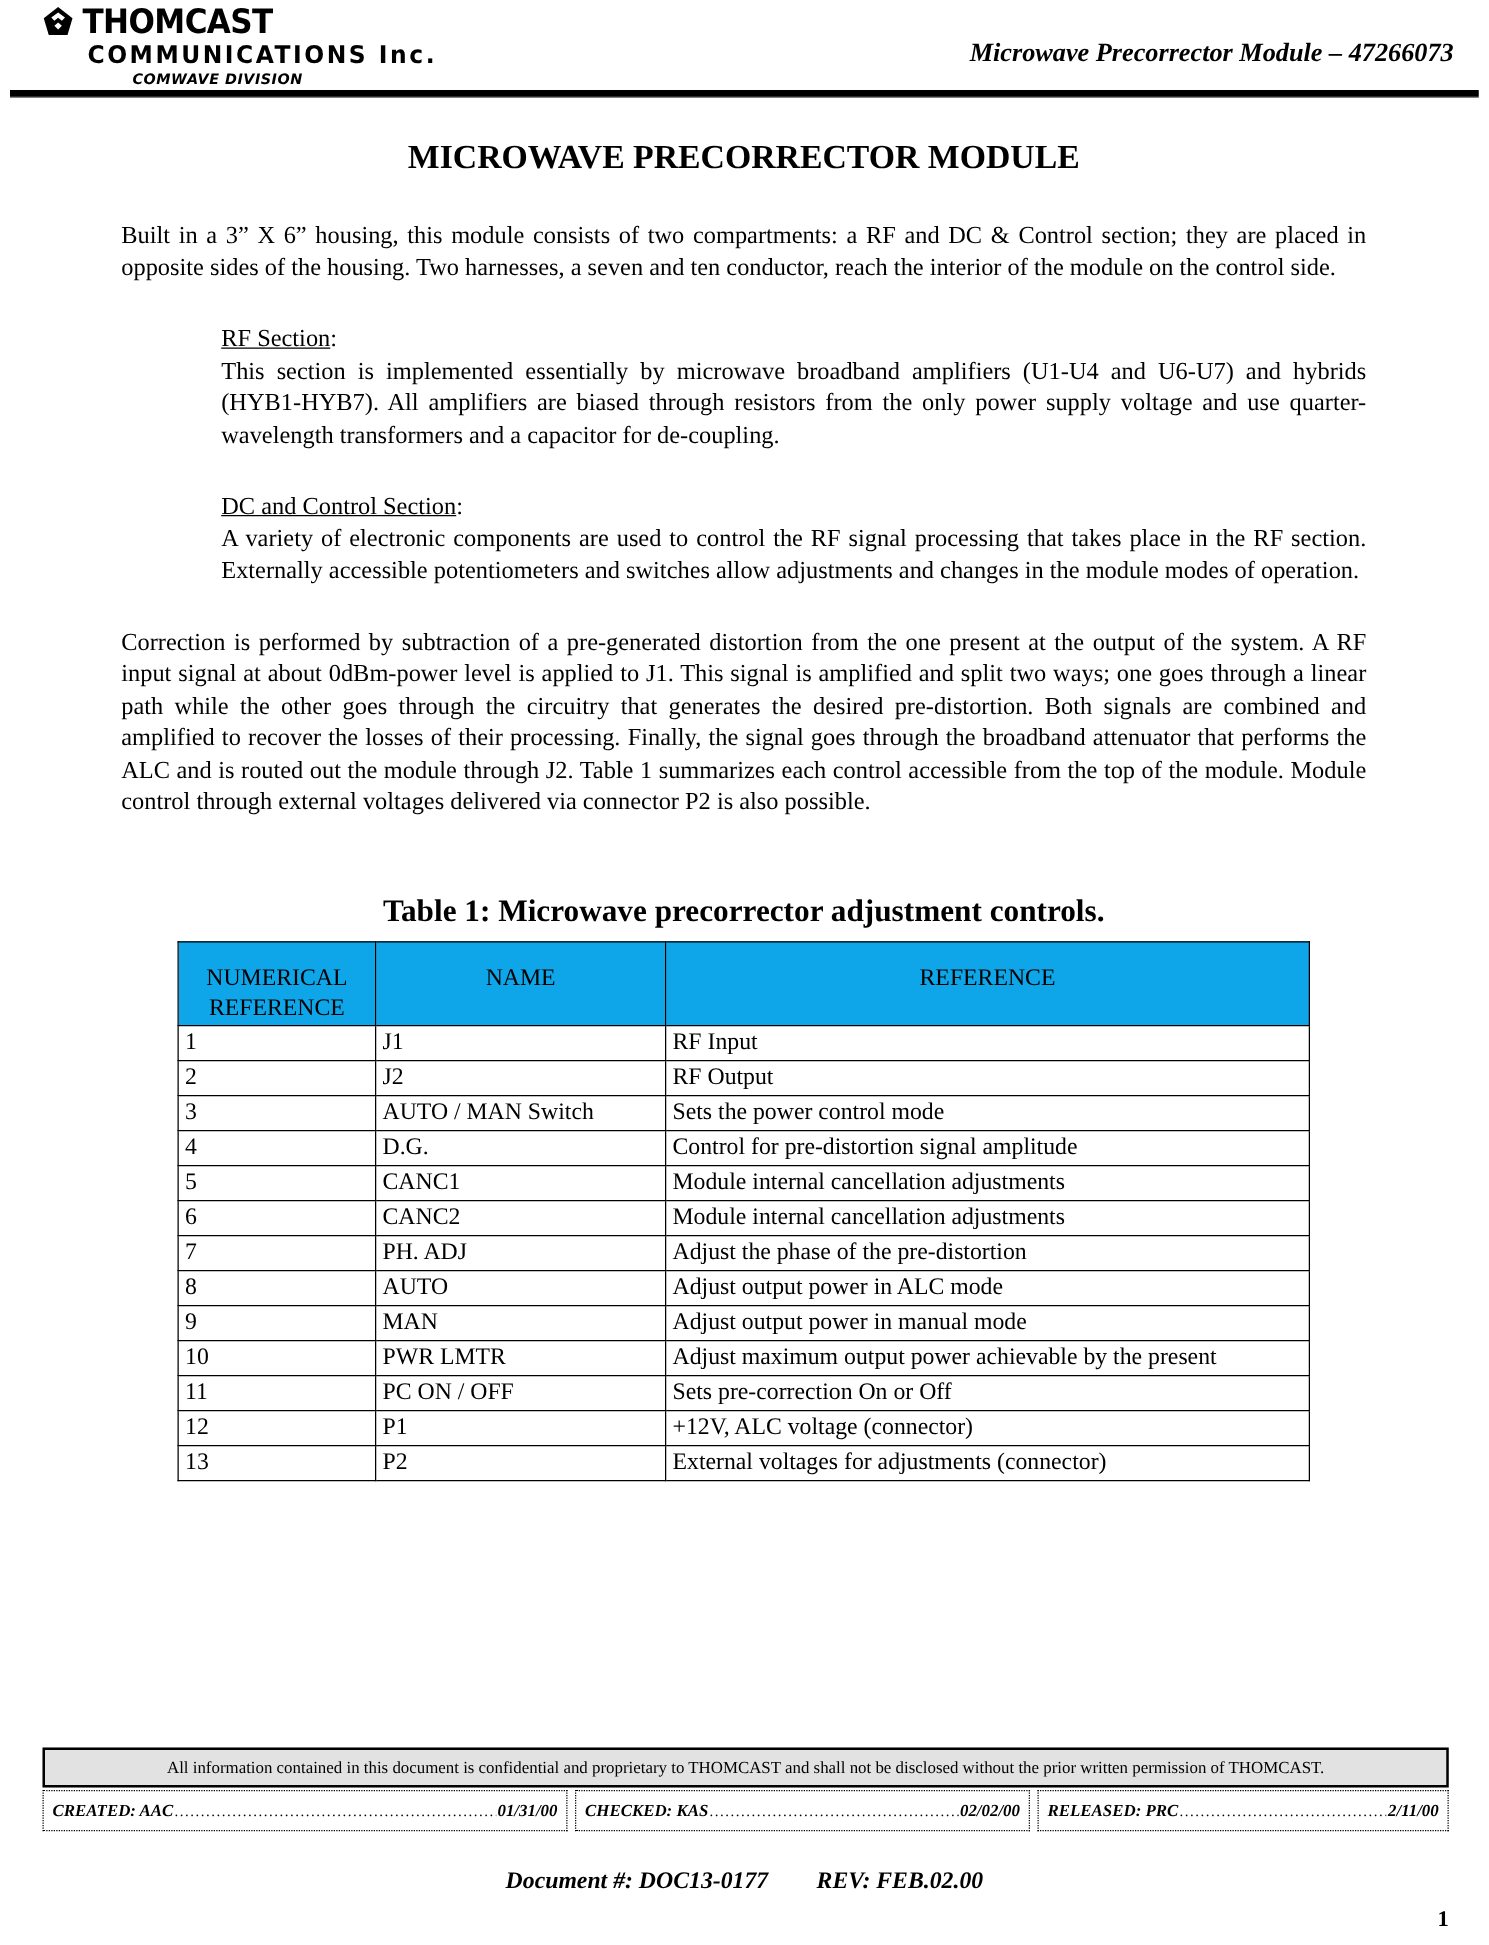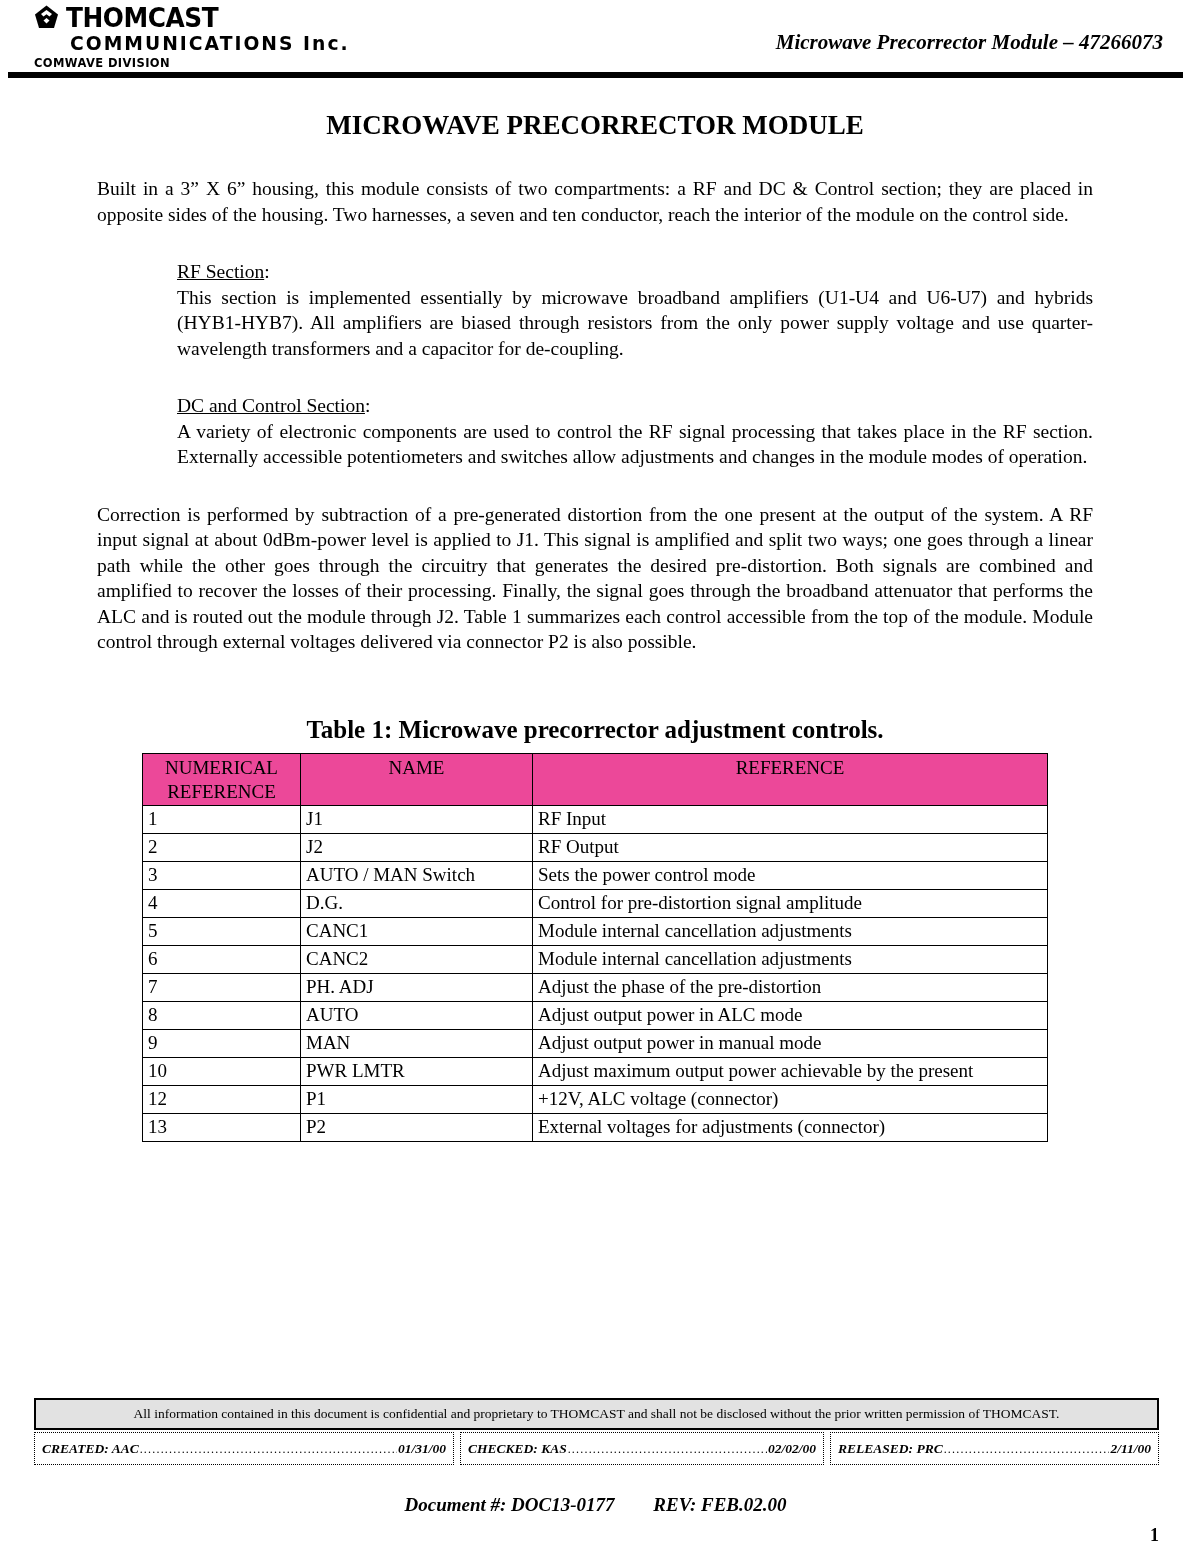--- a/index.html
+++ b/index.html
@@ -58,20 +58,22 @@
     margin-left: 36px;
     transform: scaleX(0.96);
     transform-origin: left center;
   }
   .logo-row3 {
     font-family: "DejaVu Sans", "Liberation Sans", sans-serif;
     font-weight: bold;
     font-size: 11.5px;
     letter-spacing: 0.4px;
     line-height: 15px;
+    margin-left: 72px;
+    font-style: italic;
   }
   .header-doc-title {
     position: absolute;
     right: 28px;
     top: 30px;
     font-family: "Liberation Serif", "DejaVu Serif", serif;
     font-weight: bold;
     font-style: italic;
     font-size: 21px;
     white-space: nowrap;
@@ -141,25 +143,25 @@
   }
   table#controls-table th,
   table#controls-table td {
     border: 1.2px solid #000;
     padding: 1px 5px;
     vertical-align: top;
     line-height: 24px;
     font-weight: normal;
   }
   table#controls-table thead th {
-    background: #ec4899;
+    background: #0ea5e9;
     text-align: center;
     height: 48px;
     vertical-align: top;
-    padding-top: 2px;
+    padding-top: 17px;
   }
   table#controls-table tbody td {
     text-align: left;
     height: 25px;
   }
   .col-ref { width: 147px; }
   .col-name { width: 221px; }
   .col-func { width: 504px; }
   .th-ref-lines { display: block; line-height: 24px; }
 
@@ -352,20 +354,25 @@
           </tr>
           <tr>
             <td class="col-ref">9</td>
             <td class="col-name">MAN</td>
             <td class="col-func">Adjust output power in manual mode</td>
           </tr>
           <tr>
             <td class="col-ref">10</td>
             <td class="col-name">PWR LMTR</td>
             <td class="col-func">Adjust maximum output power achievable by the present</td>
+          </tr>
+          <tr>
+            <td class="col-ref">11</td>
+            <td class="col-name">PC ON / OFF</td>
+            <td class="col-func">Sets pre-correction On or Off</td>
           </tr>
           <tr>
             <td class="col-ref">12</td>
             <td class="col-name">P1</td>
             <td class="col-func">+12V, ALC voltage (connector)</td>
           </tr>
           <tr>
             <td class="col-ref">13</td>
             <td class="col-name">P2</td>
             <td class="col-func">External voltages for adjustments (connector)</td>

